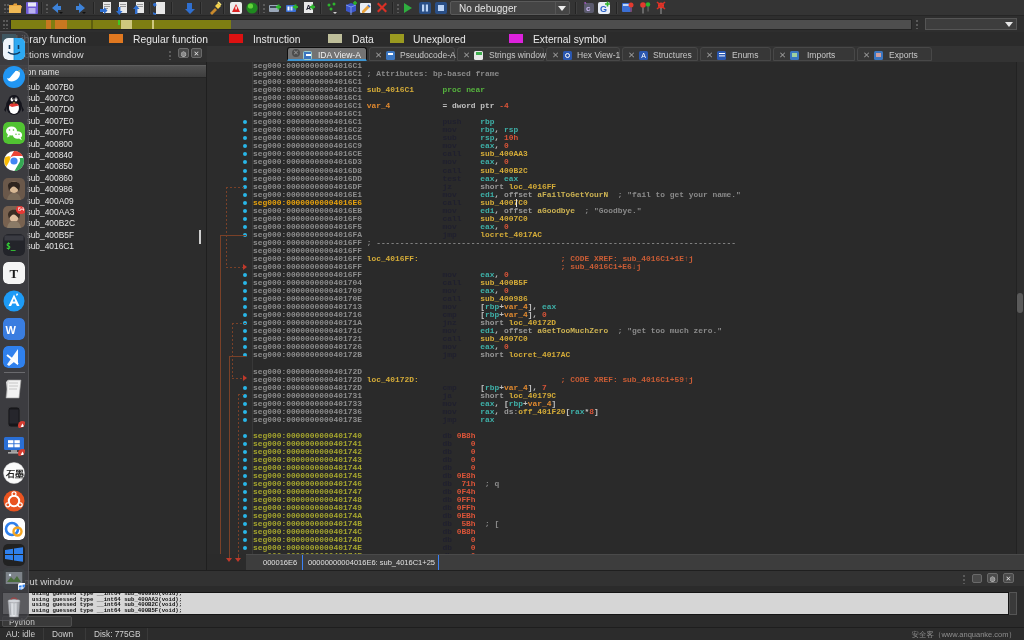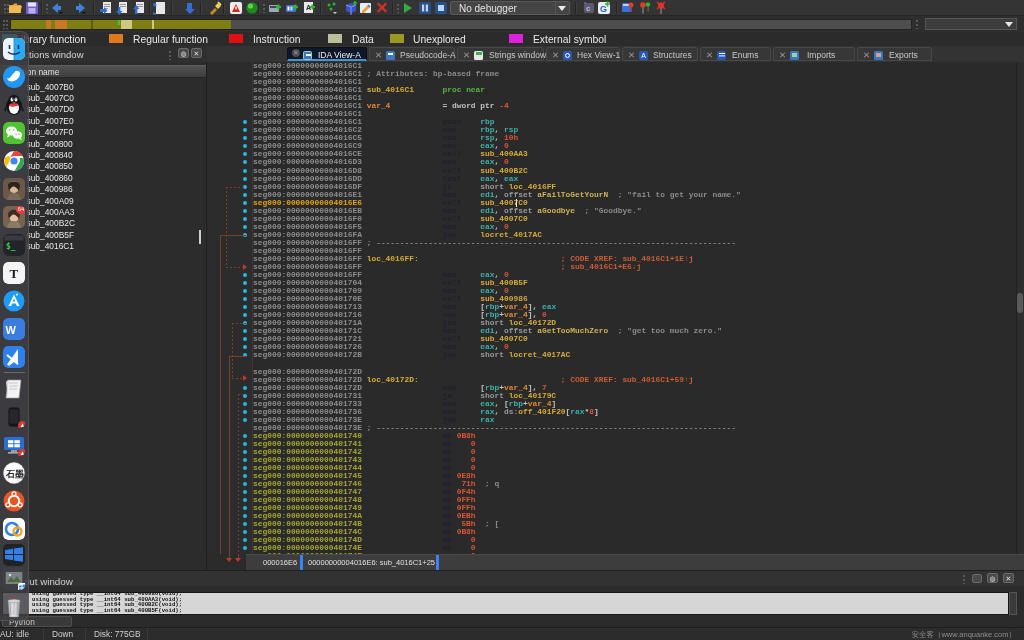--- a/index.html
+++ b/index.html
@@ -18,21 +18,21 @@
 
 #legend{position:absolute;left:0;top:32px;width:1024px;height:14px;background:#2b2b2b;font-size:10.3px;color:#e8e8e8}
 .sw{position:absolute;top:2px;width:14px;height:9px}
 .lt{position:absolute;top:1.5px;white-space:nowrap}
 
 #tabrow{position:absolute;left:207px;top:46px;width:817px;height:16px;background:#333}
 .tab{position:absolute;top:1px;height:14px;background:#373737;border:1px solid #484848;border-radius:3px 3px 0 0;color:#c8c8c8;font-size:9.3px}
 .tab .x{position:absolute;left:5px;top:1.5px;font-size:8.5px;color:#9a9a9a}
 .tab .lb{position:absolute;top:2px;white-space:nowrap;font-size:8.5px}
 .tico{position:absolute;top:2.5px;width:9px;height:9px;border-radius:1.5px}
-#tabactive{background:#0f172a;border-color:#0e0e0e;color:#f0f0f0;border-bottom:2px solid #3f96d2}
+#tabactive{background:#737373;border-color:#0e0e0e;color:#f0f0f0;border-bottom:2px solid #3f96d2}
 #funtitle{position:absolute;left:0;top:46px;width:207px;height:16px;background:#2f2f2f;color:#d6d6d6;font-size:9.5px}
 .wbtn{position:absolute;top:2px;width:11px;height:10px;background:#4a4a4a;border:1px solid #6a6a6a;border-radius:2px;color:#ddd;font-size:7px;line-height:9px;text-align:center}
 
 #funpanel{position:absolute;left:0;top:62px;width:207px;height:508px;background:#2c2c2c;border-right:1px solid #1f1f1f}
 #funhdr{position:absolute;left:0;top:3px;width:206px;height:13px;background:linear-gradient(#525252,#3e3e3e);border-top:1px solid #5e5e5e;border-bottom:1px solid #252525;color:#e0e0e0;font-size:8.4px;padding-left:4px;line-height:12px}
 .fr{position:absolute;left:26.5px;height:11.4px;line-height:11.4px;font-size:8.4px;color:#e8e8e8;white-space:pre}
 
 #pane{position:absolute;left:207px;top:62px;width:817px;height:492px;background:#2a2a2a;overflow:hidden}
 #margin{position:absolute;left:0;top:0;width:46px;height:492px;background:#2c2c2c;border-right:1px solid #383838}
 .ln{position:absolute;left:46px;font-family:"Liberation Mono",monospace;font-weight:bold;font-size:7.9px;line-height:8.04px;white-space:pre;color:#c0c0c0}
@@ -46,21 +46,21 @@
 .jdash{background:repeating-linear-gradient(to bottom,#7a4128 0 2px,transparent 2px 4px)}
 .jh{position:absolute;height:1px;background:#7a4128}
 .jhd{background:repeating-linear-gradient(to right,#7a4128 0 2px,transparent 2px 4px)}
 .arr-r{position:absolute;width:0;height:0;border:3px solid transparent;border-left:4px solid #c0392b}
 .arr-d{position:absolute;width:0;height:0;border:3px solid transparent;border-top:4px solid #c0392b}
 #cursor{position:absolute;width:1px;height:8px;background:#e8e8e8}
 #vscroll{position:absolute;right:0;top:0;width:8px;height:492px;background:#2e2e2e;border-left:1px solid #222}
 #vthumb{position:absolute;right:1px;top:231px;width:6px;height:20px;background:#5a5a5a;border-radius:3px}
 
 #dstat{position:absolute;left:246px;top:554px;width:778px;height:16px;background:#3d3d3d;border-top:1px solid #4a4a4a;color:#e0e0e0;font-size:7.5px}
-.dcell{position:absolute;top:0;height:16px;line-height:15px;border-right:3px solid #3b82f6;padding-left:8px;white-space:nowrap}
+.dcell{position:absolute;top:0;height:16px;line-height:15px;border-right:1px solid #3b82f6;padding-left:8px;white-space:nowrap}
 
 #outtitle{position:absolute;left:0;top:570px;width:1024px;height:16px;background:#323232;color:#d0d0d0;font-size:9.8px;border-top:1px solid #1f1f1f}
 #outbox{position:absolute;left:2px;top:592px;width:1007px;height:23px;background:#d6d6d6;border:1px solid #151515;overflow:hidden}
 .ol{position:absolute;left:29px;font-family:"Liberation Mono",monospace;font-weight:bold;font-size:5.7px;line-height:5.8px;color:#111;white-space:pre}
 #outscr{position:absolute;left:1009px;top:592px;width:8px;height:23px;background:#3a3a3a;border:1px solid #555}
 #pybtn{position:absolute;left:2px;top:616px;width:70px;height:11px;background:#3a3a3a;border:1px solid #4e4e4e;border-radius:2px;color:#c8c8c8;font-size:8.3px;line-height:10px;padding-left:6px}
 
 #bstat{position:absolute;left:0;top:627px;width:1024px;height:13px;background:#2c2c2c;border-top:1px solid #1e1e1e;color:#cfcfcf;font-size:8.3px}
 .bcell{position:absolute;top:0;height:13px;line-height:12px;border-right:1px solid #3a3a3a;padding:0 8px;white-space:nowrap}
 #wm{position:absolute;right:8px;top:2px;color:#8f8f8f;font-size:7.5px}
@@ -498,21 +498,20 @@
 <pre class="ln" style="top:273.36px"><i class="a">seg000:0000000000401721</i>                 <i class="m">call</i>    <i class="g">sub_4007C0</i></pre>
 <pre class="ln" style="top:281.40px"><i class="a">seg000:0000000000401726</i>                 <i class="m">mov</i>     <i class="r">eax</i><i class="w">, </i><i class="n">0</i></pre>
 <pre class="ln" style="top:289.44px"><i class="a">seg000:000000000040172B</i>                 <i class="m">jmp</i>     <i class="o">short </i><i class="g">locret_4017AC</i></pre>
 <pre class="ln" style="top:305.52px"><i class="a">seg000:000000000040172D</i> </pre>
 <pre class="ln" style="top:313.56px"><i class="a">seg000:000000000040172D</i> <i class="g">loc_40172D:</i>                              <i class="x">; CODE XREF: sub_4016C1+59↑j</i></pre>
 <pre class="ln" style="top:321.60px"><i class="a">seg000:000000000040172D</i>                 <i class="m">cmp</i>     <i class="w">[</i><i class="r">rbp</i><i class="w">+</i><i class="v">var_4</i><i class="w">], </i><i class="n">7</i></pre>
 <pre class="ln" style="top:329.64px"><i class="a">seg000:0000000000401731</i>                 <i class="m">ja</i>      <i class="o">short </i><i class="g">loc_40179C</i></pre>
 <pre class="ln" style="top:337.68px"><i class="a">seg000:0000000000401733</i>                 <i class="m">mov</i>     <i class="r">eax</i><i class="w">, [</i><i class="r">rbp</i><i class="w">+</i><i class="v">var_4</i><i class="w">]</i></pre>
 <pre class="ln" style="top:345.72px"><i class="a">seg000:0000000000401736</i>                 <i class="m">mov</i>     <i class="r">rax</i><i class="w">, </i><i class="o">ds:</i><i class="g">off_401F20</i><i class="w">[</i><i class="r">rax</i><i class="w">*</i><i class="n">8</i><i class="w">]</i></pre>
 <pre class="ln" style="top:353.76px"><i class="a">seg000:000000000040173E</i>                 <i class="m">jmp</i>     <i class="r">rax</i></pre>
-<pre class="ln" style="top:361.80px"><i class="a">seg000:000000000040173E</i> <i class="c">; ----------------------------------------------------------------------------</i></pre>
 <pre class="ln" style="top:369.84px"><i class="ao">seg000:0000000000401740</i>                 <i class="m">db</i><i class="n"> 0B8h</i></pre>
 <pre class="ln" style="top:377.88px"><i class="ao">seg000:0000000000401741</i>                 <i class="m">db</i><i class="n">    0</i></pre>
 <pre class="ln" style="top:385.92px"><i class="ao">seg000:0000000000401742</i>                 <i class="m">db</i><i class="n">    0</i></pre>
 <pre class="ln" style="top:393.96px"><i class="ao">seg000:0000000000401743</i>                 <i class="m">db</i><i class="n">    0</i></pre>
 <pre class="ln" style="top:402.00px"><i class="ao">seg000:0000000000401744</i>                 <i class="m">db</i><i class="n">    0</i></pre>
 <pre class="ln" style="top:410.04px"><i class="ao">seg000:0000000000401745</i>                 <i class="m">db</i><i class="n"> 0E8h</i></pre>
 <pre class="ln" style="top:418.08px"><i class="ao">seg000:0000000000401746</i>                 <i class="m">db</i><i class="n">  71h</i>  <i class="c">; q</i></pre>
 <pre class="ln" style="top:426.12px"><i class="ao">seg000:0000000000401747</i>                 <i class="m">db</i><i class="n"> 0F4h</i></pre>
 <pre class="ln" style="top:434.16px"><i class="ao">seg000:0000000000401748</i>                 <i class="m">db</i><i class="n"> 0FFh</i></pre>
 <pre class="ln" style="top:442.20px"><i class="ao">seg000:0000000000401749</i>                 <i class="m">db</i><i class="n"> 0FFh</i></pre>
@@ -547,21 +546,21 @@
 <div id="outbox">
 <div class="ol" style="top:-2.5px">using guessed type __int64 sub_400986(void);</div>
 <div class="ol" style="top:3.6px">using guessed type __int64 sub_400AA3(void);</div>
 <div class="ol" style="top:9.4px">using guessed type __int64 sub_400B2C(void);</div>
 <div class="ol" style="top:15.2px">using guessed type __int64 sub_400B5F(void);</div>
 </div>
 <div id="outscr"></div>
 <div id="pybtn">Python</div>
 
 <div id="bstat">
-<div class="bcell" style="left:0;width:44px;padding-left:0">AU: idle</div>
+<div class="bcell" style="left:0;width:44px;padding-left:6px">AU: idle</div>
 <div class="bcell" style="left:44px;width:42px;text-align:left">Down</div>
 <div class="bcell" style="left:86px;width:62px;padding-left:8px">Disk: 775GB</div>
 <div id="wm">安全客（www.anquanke.com）</div>
 </div>
 <div id="dockwrap" style="position:absolute;left:0;top:0;width:30px;height:640px">
       <div id="dock"></div>
 <div class="di" style="top:38px">
         <svg viewBox="0 0 22 22">
           <rect width="22" height="22" rx="5" fill="#eef4fa"></rect>
           <path d="M11 0h6a5 5 0 015 5v12a5 5 0 01-5 5h-6z" fill="#2da9f2"></path>

